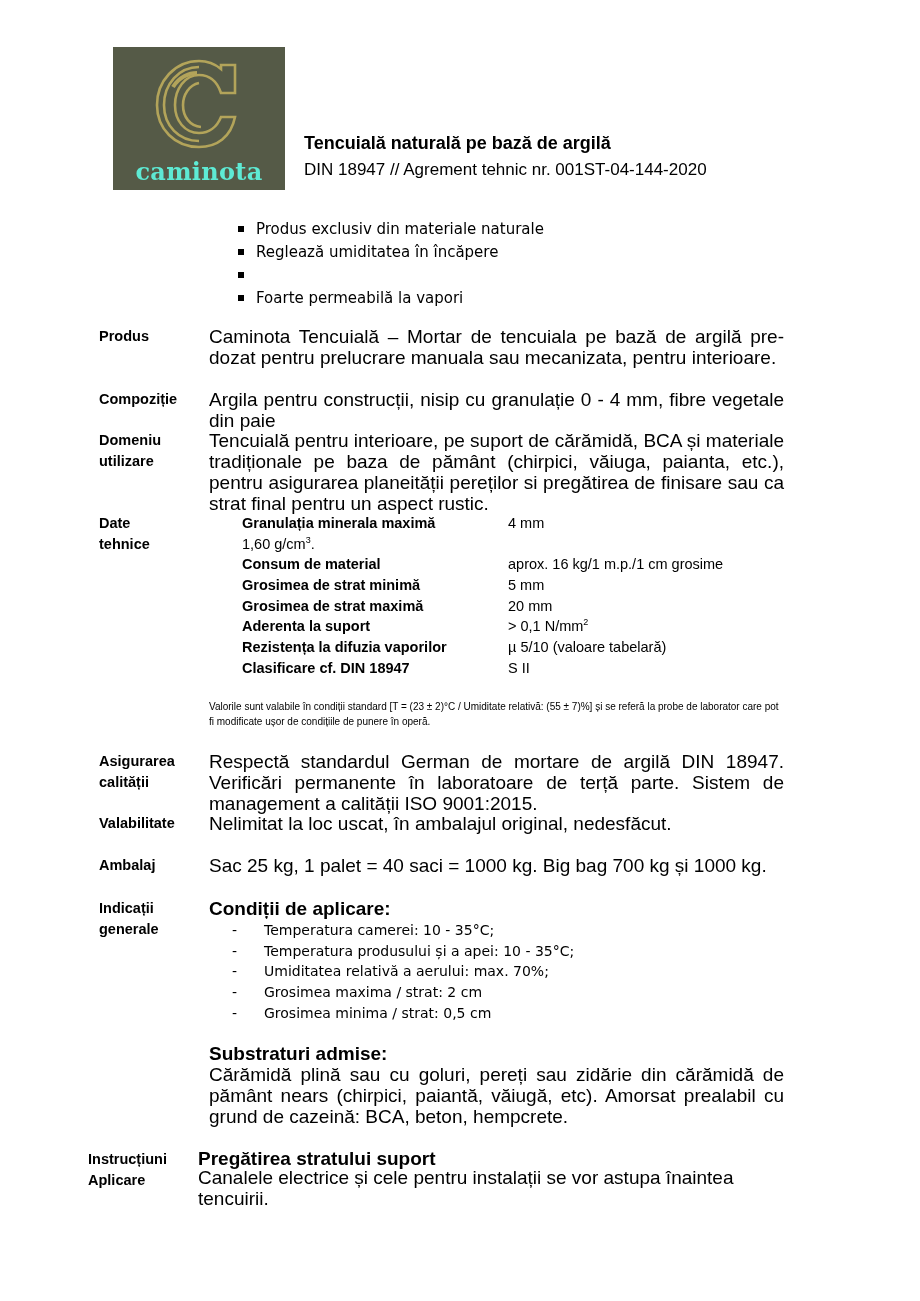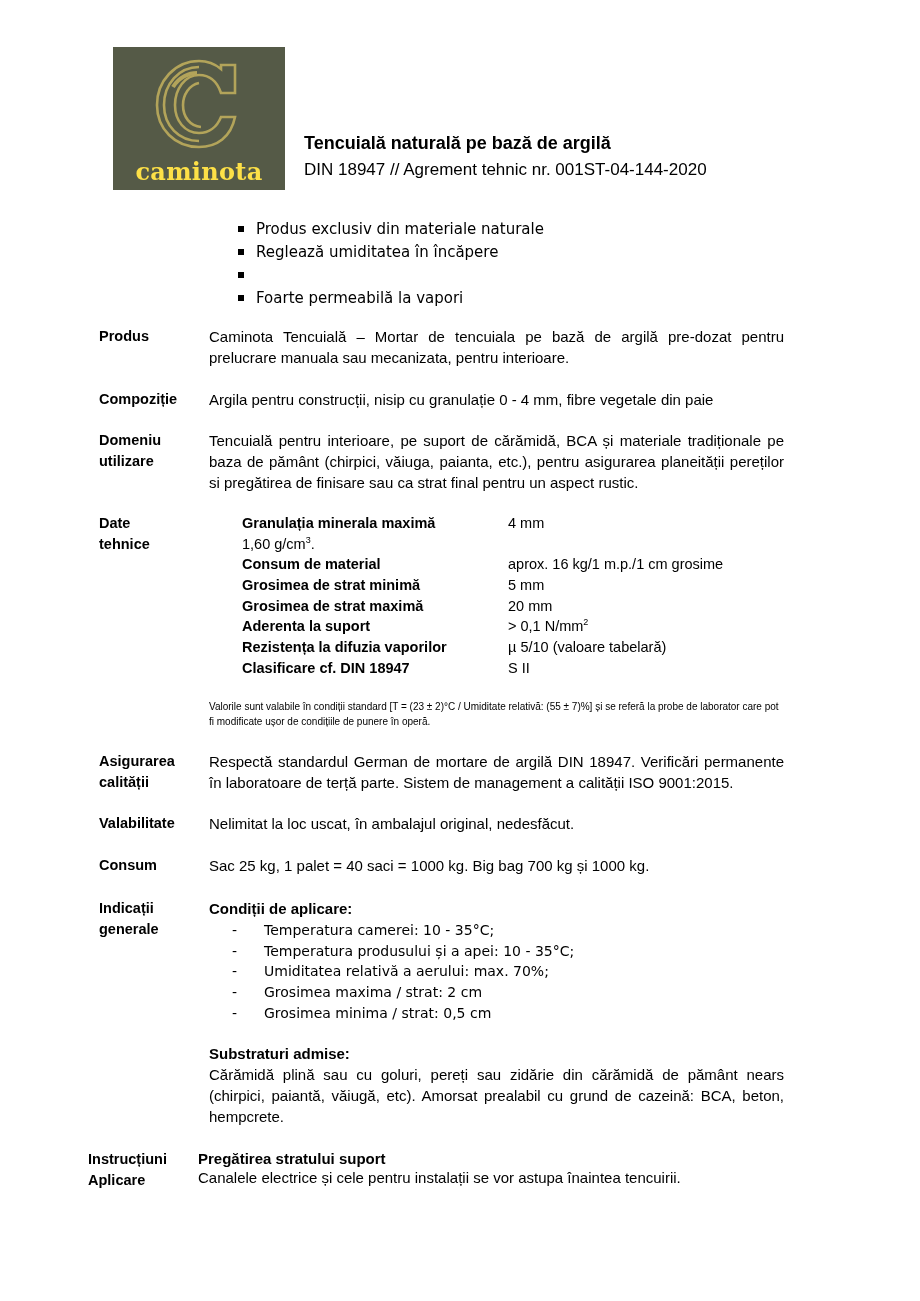--- a/index.html
+++ b/index.html
@@ -1,26 +1,26 @@
 <!DOCTYPE html>
 <html><head>
 <meta charset="utf-8">
 <style>
   html, body { margin:0; padding:0; background:#ffffff; }
   body { width:920px; height:1301px; position:relative; font-family:"Liberation Sans", sans-serif; color:#000; overflow:hidden; }
   .logo { position:absolute; left:113px; top:47px; width:172px; height:143px; background:#555a47; }
   .logo svg { position:absolute; left:0; top:0; }
-  .logo-word { position:absolute; left:0; width:172px; top:110px; text-align:center; font-family:"DejaVu Serif", serif; font-weight:bold; font-size:24px; color:#fde047; letter-spacing:0.3px; }
+  .logo-word { position:absolute; left:0; width:172px; top:110px; text-align:center; font-family:"DejaVu Serif", serif; font-weight:bold; font-size:24px; color:#5eead4; letter-spacing:0.3px; }
   .title { position:absolute; left:304px; top:133px; font-size:18px; font-weight:bold; }
   .subtitle { position:absolute; left:304px; top:160px; font-size:17px; }
   .bullets { position:absolute; left:234px; top:214px; margin:4px; padding:0; list-style:none; font-family:"DejaVu Sans", sans-serif; font-size:15px; }
   .bullets li { height:23px; line-height:23px; position:relative; padding-left:18px; }
   .bullets li .sq { position:absolute; left:0; top:8px; width:6px; height:6px; background:#000; }
   .lbl { position:absolute; left:99px; font-weight:bold; font-size:14.5px; line-height:21px; }
-  .body { position:absolute; left:209px; width:575px; font-size:15px; line-height:21px; text-align:justify; }
+  .body { position:absolute; left:209px; width:575px; font-size:19px; line-height:21px; text-align:justify; }
   .tech { position:absolute; left:242px; top:513px; font-size:14.5px; }
   .tech .row { height:20.7px; line-height:20.7px; display:flex; }
   .tech .k { width:266px; font-weight:bold; }
   .note { position:absolute; left:209px; top:699px; width:570px; font-size:10px; line-height:15px; }
   .sub-h { font-weight:bold; }
   .cond { position:absolute; left:232px; top:920px; font-family:"DejaVu Sans", sans-serif; font-size:14px; }
   .cond .row { height:20.7px; line-height:20.7px; display:flex; }
   .cond .dash { width:32px; }
   sup { font-size:9px; line-height:0; }
 </style>
@@ -102,21 +102,21 @@
 
 <div class="lbl" style="top:751px">
   <div>Asigurarea</div>
   <div>calității</div>
 </div>
 <div class="body" style="top:751px">Respectă standardul German de mortare de argilă DIN 18947. Verificări permanente în laboratoare de terță parte. Sistem de management a calității ISO 9001:2015.</div>
 
 <div class="lbl" style="top:813px">Valabilitate</div>
 <div class="body" style="top:813px">Nelimitat la loc uscat, în ambalajul original, nedesfăcut.</div>
 
-<div class="lbl" style="top:855px">Consum</div>
+<div class="lbl" style="top:855px">Ambalaj</div>
 <div class="body" style="top:855px">Sac 25 kg, 1 palet = 40 saci = 1000 kg. Big bag 700 kg și 1000 kg.</div>
 
 <div class="lbl" style="top:898px">
   <div>Indicații</div>
   <div>generale</div>
 </div>
 <div class="body sub-h" style="top:898px">Condiții de aplicare:</div>
 <div class="cond">
   <div class="row">
       <span class="dash">-</span>

